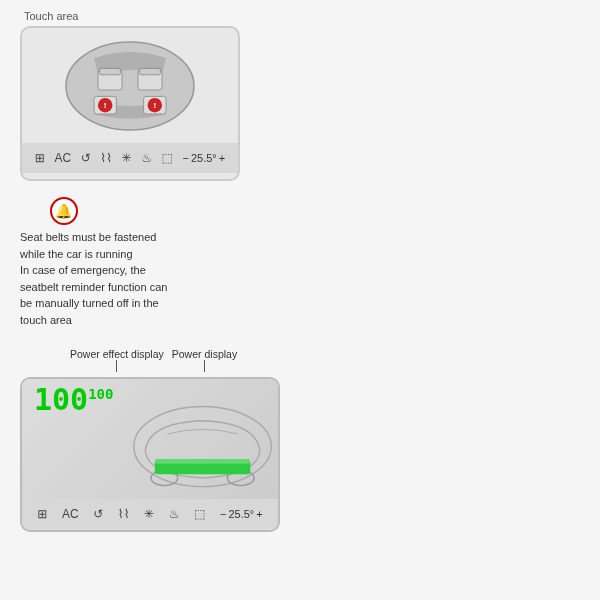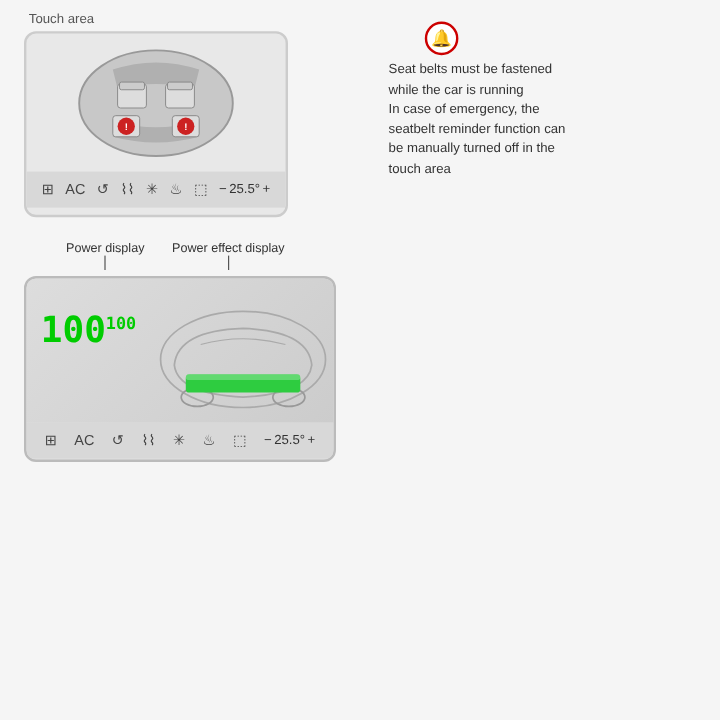--- a/index.html
+++ b/index.html
@@ -28,22 +28,23 @@
       font-style: italic;
       color: #111;
       margin-bottom: 10px;
       text-align: center;
     }
 
     
     .top-section {
       display: flex;
       width: 100%;
-      gap: 22px;
+      gap: 8px;
       margin-bottom: 12px;
+      flex-direction: column;
     }
 
     .top-left {
       display: flex;
       flex-direction: column;
       flex: 1.1;
     }
 
     .touch-area-label {
       font-size: 11px;
@@ -263,34 +264,34 @@
   </div>
 
   <div class="section-divider"></div>
 
   <div class="bottom-section">
 
 
     <div class="bottom-right">
 
       <div style="display:flex; gap:8px; margin-bottom:5px; margin-left:35px; align-items:flex-end;">
+        <div style="display:flex;flex-direction:column;align-items:center;margin-left:15px;">
+          <span style="font-size:10.5px;color:#333;">Power effect display</span>
+          <div style="width:1px;height:12px;background:#555;"></div>
+        </div>
         <div style="display:flex;flex-direction:column;align-items:center;">
           <span style="font-size:10.5px;color:#333;">Power display</span>
           <div style="width:1px;height:12px;background:#555;"></div>
         </div>
-        <div style="display:flex;flex-direction:column;align-items:center;margin-left:15px;">
-          <span style="font-size:10.5px;color:#333;">Power effect display</span>
-          <div style="width:1px;height:12px;background:#555;"></div>
-        </div>
       </div>
 
       <div class="battery-screen">
         <div class="battery-display-area">
 
-          <div style="position:absolute;left:12px;top:26px;font-size:30px;font-weight:bold;color:#00cc00;font-family:monospace;">
+          <div style="position:absolute;left:12px;top:3px;font-size:30px;font-weight:bold;color:#00cc00;font-family:monospace;">
             100<span style="font-size:14px;vertical-align:super;">100</span>
           </div>
 
           <svg viewBox="0 0 170 110" style="position:absolute;right:0;bottom:0;width:170px;height:105px;">
 
             <ellipse cx="95" cy="55" rx="72" ry="42" fill="none" stroke="#aaa" stroke-width="1.5"></ellipse>
 
             <path d="M 35 60 Q 38 30 95 28 Q 152 30 155 60 Q 152 85 95 88 Q 38 85 35 60 Z" fill="none" stroke="#aaa" stroke-width="1.5"></path>
 
             <ellipse cx="55" cy="88" rx="14" ry="8" fill="none" stroke="#999" stroke-width="1.5"></ellipse>

